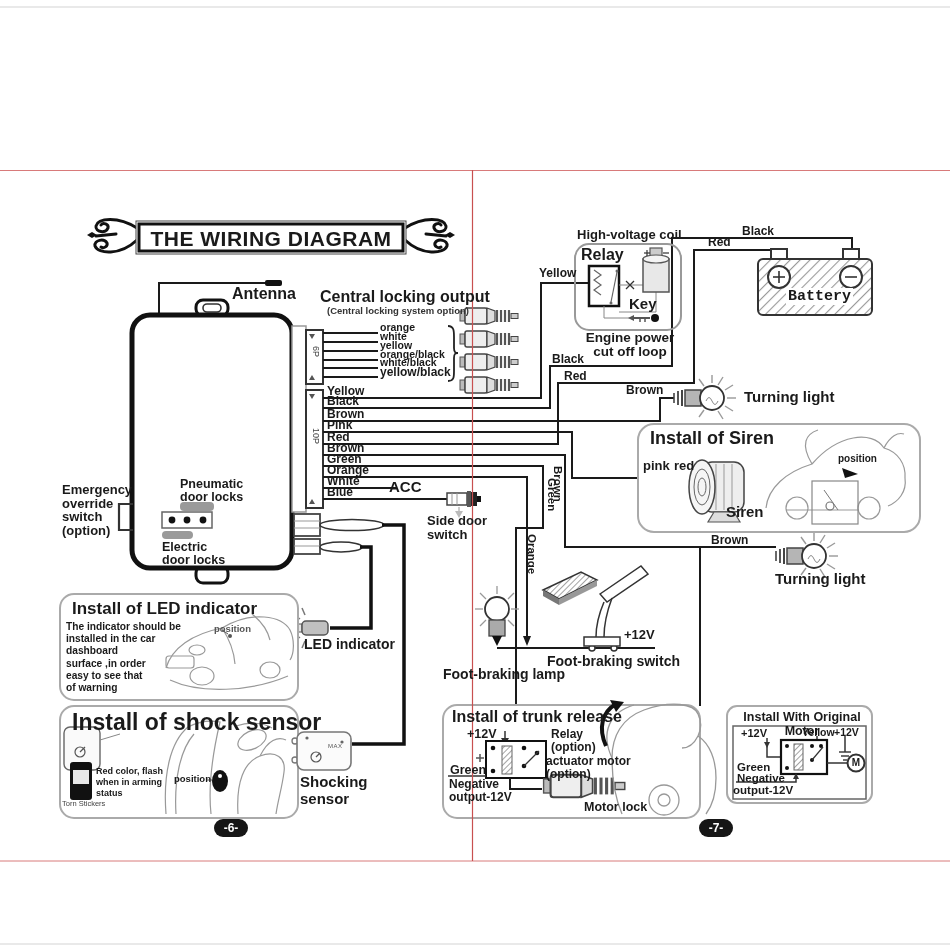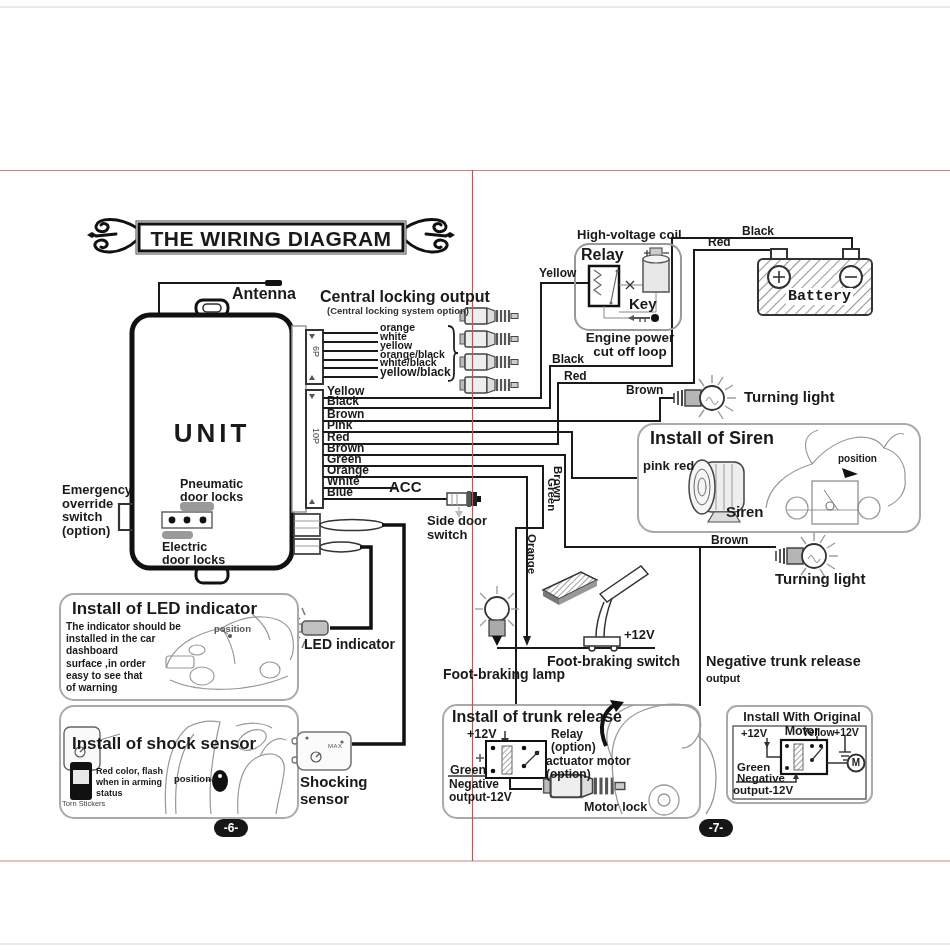--- a/index.html
+++ b/index.html
@@ -371,21 +371,20 @@
     <line x1="0" y1="170.5" x2="950" y2="170.5" stroke="#d87a7a" stroke-width="1"></line>
     <line x1="0" y1="861" x2="950" y2="861" stroke="#d87a7a" stroke-width="1"></line>
     <line x1="472.5" y1="170" x2="472.5" y2="861" stroke="#c85050" stroke-width="1.2"></line>
   </g>
 </svg>
 
 <div class="lbl b ctr" style="left:137px;top:227px;width:268px;font-size:21px;letter-spacing:.5px;">THE WIRING DIAGRAM</div>
 
 <div class="lbl sb" style="left:232px;top:285px;font-size:16px;">Antenna</div>
 
-<div class="lbl ctr" style="left:142px;top:419px;width:140px;font-size:26px;font-weight:600;letter-spacing:4px;">UNIT</div>
 
 <div class="lbl rot" style="left:321px;top:346px;font-size:9px;color:#444;">6P</div>
 <div class="lbl rot" style="left:321px;top:428px;font-size:9px;color:#444;">10P</div>
 
 <div class="lbl sb" style="left:62px;top:483px;font-size:13px;line-height:1.05;">Emergency
 override
 switch
 (option)</div>
 <div class="lbl sb" style="left:180px;top:478px;font-size:12.5px;line-height:1.0;">Pneumatic
 door locks</div>
@@ -451,26 +450,22 @@
 surface ,in order
 easy to see that
 of warning</div>
 <div class="lbl sb" style="left:214px;top:624px;font-size:9.5px;color:#555;">position</div>
 <div class="lbl sb" style="left:304px;top:637px;font-size:14px;">LED indicator</div>
 
 <div class="lbl sb" style="left:547px;top:654px;font-size:14px;">Foot-braking switch</div>
 <div class="lbl sb" style="left:443px;top:667px;font-size:14px;">Foot-braking lamp</div>
 <div class="lbl sb" style="left:624px;top:628px;font-size:13px;">+12V</div>
 
-<div class="lbl" style="left:706px;top:637px;font-size:14.5px;font-weight:600;">
-  <span>Negative trunk release</span>
-  <span style="font-size:11px;">output</span>
-</div>
-
-<div class="lbl b" style="left:72px;top:710px;font-size:17px;margin-top:24px;">Install of shock sensor</div>
+
+<div class="lbl b" style="left:72px;top:710px;font-size:23px;">Install of shock sensor</div>
 <div class="lbl sb" style="left:96px;top:766px;font-size:9px;line-height:1.2;">Red color, flash
 when in arming
 status</div>
 <div class="lbl" style="left:62px;top:800px;font-size:7.5px;color:#444;">Torn Stickers</div>
 <div class="lbl sb" style="left:174px;top:774px;font-size:9.5px;">position</div>
 <div class="lbl" style="left:328px;top:743px;font-size:6px;color:#555;letter-spacing:.5px;">MAX</div>
 <div class="lbl sb" style="left:300px;top:773px;font-size:15px;line-height:1.15;">Shocking
 sensor</div>
 
 <div class="lbl b" style="left:452px;top:708px;font-size:16px;">Install of trunk release</div>

